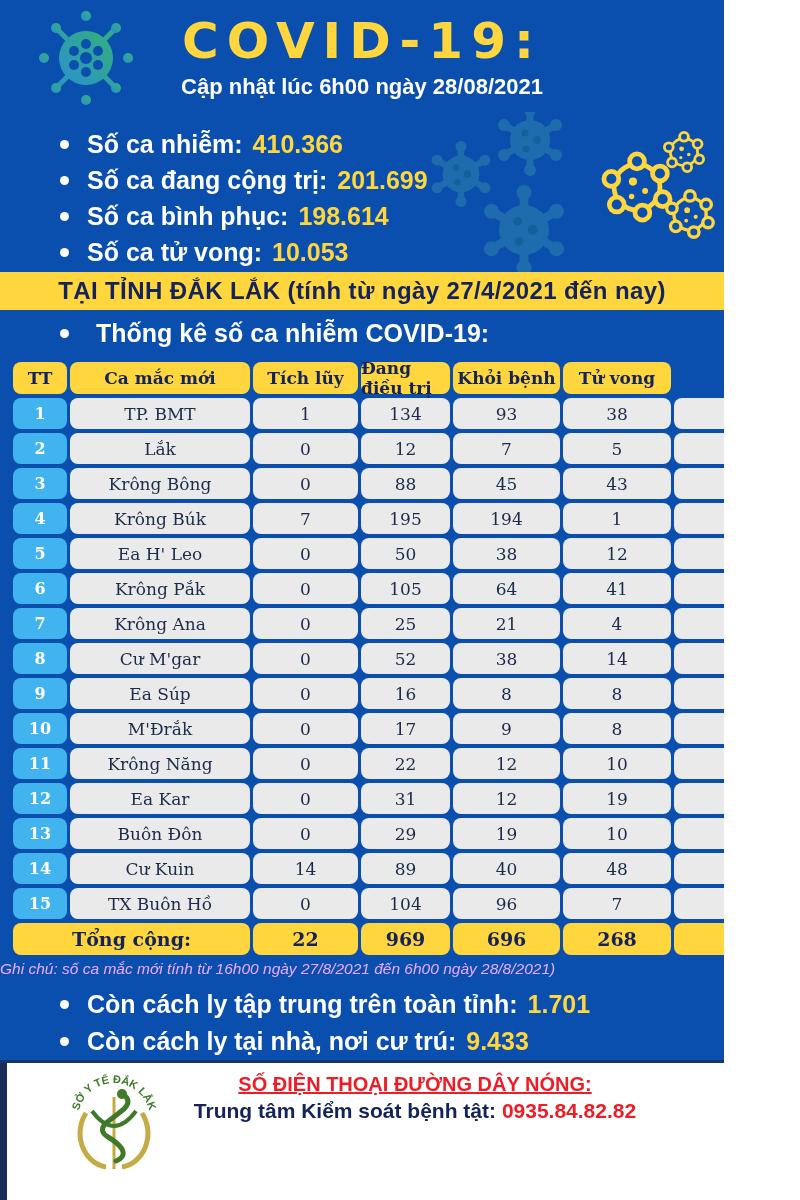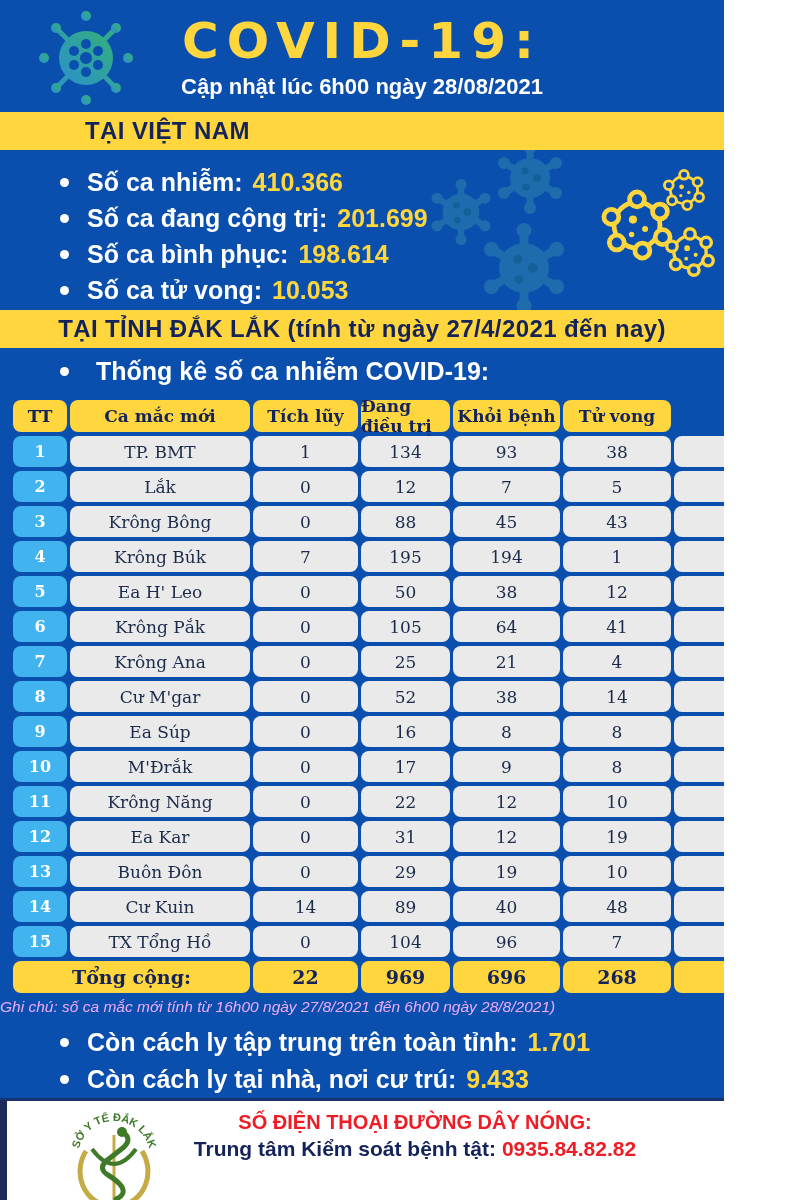--- a/index.html
+++ b/index.html
@@ -46,21 +46,21 @@
 
   .dl-stats-wrap { flex:none; }
   .dl-stats-wrap .stats { padding:8px 0 0 60px;text-align:right; }
   .dl-stats-wrap .stats li { line-height:37px; }
 
   
   .footer { flex:1; background:#ffffff; border-top:3px solid #16336e; display:flex; align-items:flex-start; position:relative; }
   .corner-strip { position:absolute; left:0; top:0; bottom:0; width:7px; background:#1b2c5a; }
   .footer-logo { margin:4px 0 0 62px; flex:none; }
   .hotline { flex:1; text-align:center; padding:8px 60px 0 0; }
-  .hotline-title { color:#ee1c25; font-weight:bold; font-size:20px; line-height:26px; }
+  .hotline-title { color:#ee1c25; font-weight:bold; font-size:20px; line-height:26px;text-decoration:underline; }
   .hotline-line { color:#14235a; font-weight:bold; font-size:21px; line-height:28px; }
   .hotline-line .phone { color:#ee1c25; }
 </style>
 </head>
 <body>
 
 <div class="page">
 
   <div class="header">
     <svg class="virus-logo" width="100" height="100" viewBox="0 0 100 100">
@@ -98,23 +98,20 @@
           <circle cx="62" cy="57" r="5"></circle>
         <circle cx="50" cy="64" r="5"></circle>
           <circle cx="38" cy="57" r="5"></circle>
           <circle cx="38" cy="43" r="5"></circle>
       </g>
     </svg>
     <div class="page-title">COVID-19:</div>
     <div class="page-subtitle">Cập nhật lúc 6h00 ngày 28/08/2021</div>
   </div>
 
-  <div class="banner banner-vn">
-    <span class="banner-text">TẠI VIỆT NAM</span>
-  </div>
 
   <div class="vn-section">
     <svg class="deco-svg" width="800" height="160" viewBox="0 0 800 160">
       <defs>
         <g id="vsolid">
           <g stroke="#1e6cad" stroke-width="7" stroke-linecap="round">
             <line x1="0" y1="0" x2="0" y2="-30"></line>
               <line x1="0" y1="0" x2="26" y2="-15"></line>
             <line x1="0" y1="0" x2="26" y2="15"></line>
               <line x1="0" y1="0" x2="0" y2="30"></line>
@@ -322,21 +319,21 @@
           <div class="cell tt">14</div>
           <div class="cell data">Cư Kuin</div>
           <div class="cell data">14</div>
           <div class="cell data">89</div>
           <div class="cell data">40</div>
           <div class="cell data">48</div>
           <div class="cell data">1</div>
         </div>
         <div class="trow">
           <div class="cell tt">15</div>
-          <div class="cell data">TX Tổng Hồ</div>
+          <div class="cell data">TX Buôn Hồ</div>
           <div class="cell data">0</div>
           <div class="cell data">104</div>
           <div class="cell data">96</div>
           <div class="cell data">7</div>
           <div class="cell data">1</div>
         </div>
       </div>
     <div class="trow total" id="table-total">
         <div class="cell">Tổng cộng:</div>
         <div class="cell">22</div>

